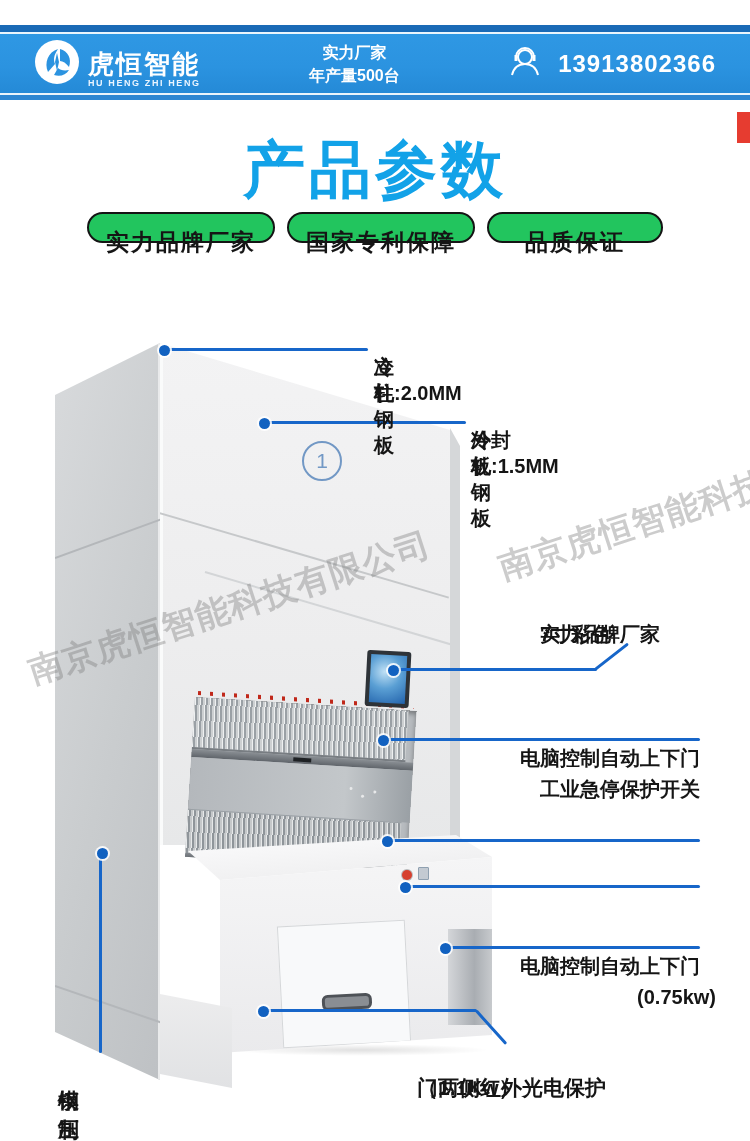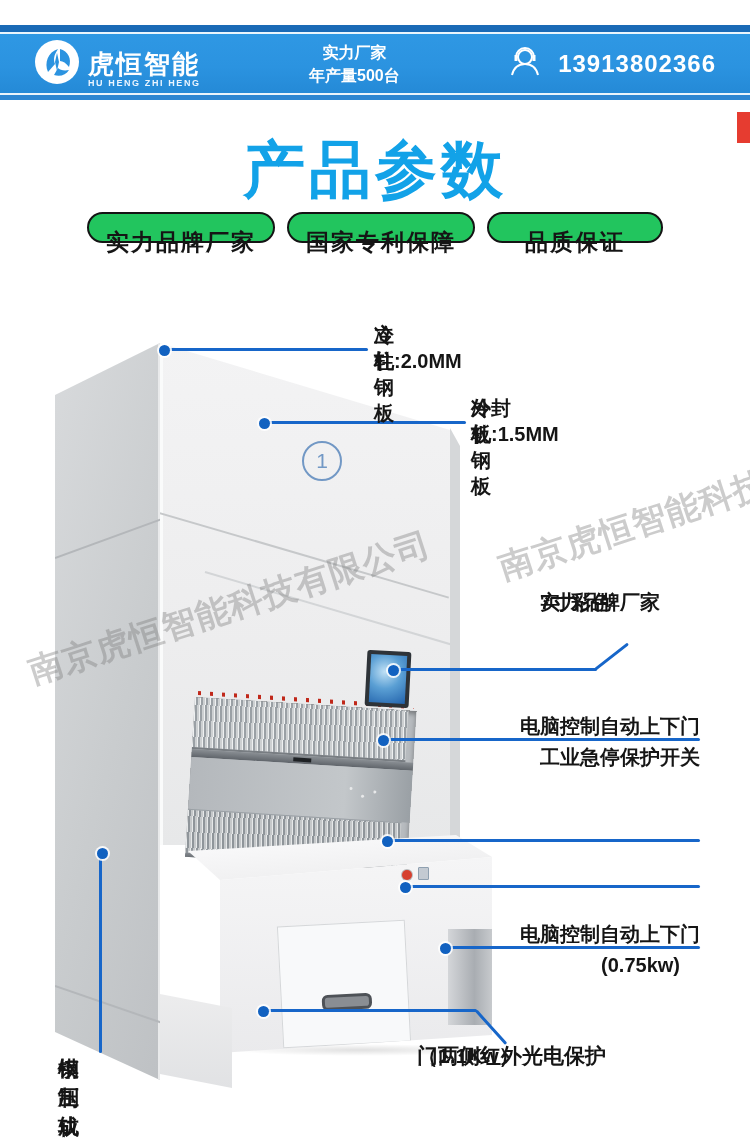--- a/index.html
+++ b/index.html
@@ -89,21 +89,21 @@
       transform-origin:left center;z-index:2;}
   .wm1{left:30px;top:650px;transform:rotate(-18deg);}
   .wm2{left:500px;top:546px;transform:rotate(-18deg);}
 
   
   .cl-line{height:3px;background:#1766c9;border-radius:2px;z-index:3;}
   .cl-diag{transform-origin:left center;}
   .cl-vert{width:3px;background:#1766c9;border-radius:2px;z-index:3;}
   .cl-dot{width:11px;height:11px;border-radius:50%;background:#1161c0;
           box-shadow:0 0 0 2px rgba(255,255,255,.85);z-index:4;}
-  .ct{font-size:20px;font-weight:700;color:#151515;line-height:26px;z-index:4;}
+  .ct{font-size:20px;font-weight:700;color:#151515;line-height:26px;z-index:4;margin-top:32px;}
   .ra{text-align:right;} .ce{text-align:center;}
 </style>
 </head>
 <body>
 
 <div class="page">
 
   <div class="banner">
     <div class="logo">
       <span>
@@ -228,21 +228,21 @@
 
     <div class="cl-dot" style="left:382px;top:836px"></div>
     <div class="cl-line" style="left:391px;top:839px;width:309px"></div>
 
     <div class="cl-dot" style="left:400px;top:882px"></div>
     <div class="cl-line" style="left:409px;top:885px;width:291px"></div>
 
     <div class="cl-dot" style="left:440px;top:943px"></div>
     <div class="ct ra" style="left:400px;top:921px;width:300px">电脑控制自动上下门</div>
     <div class="cl-line" style="left:449px;top:946px;width:251px"></div>
-    <div class="ct ra" style="left:380px;top:952px;width:300px">(0.75kw)</div>
+    <div class="ct ra" style="left:416px;top:952px;width:300px">(0.75kw)</div>
 
     <div class="cl-dot" style="left:258px;top:1006px"></div>
     <div class="cl-line" style="left:267px;top:1009px;width:210px"></div>
     <div class="cl-line cl-diag" style="left:476px;top:1009px;width:45px;transform:rotate(48deg)"></div>
     <div class="ct ce" style="left:417px;top:1042px;width:190px;font-size:21px;line-height:28px">
       <div>门两侧红外光电保护</div>
       <div>（1.1Kw）</div>
     </div>
 
     <div class="cl-dot" style="left:97px;top:848px"></div>

